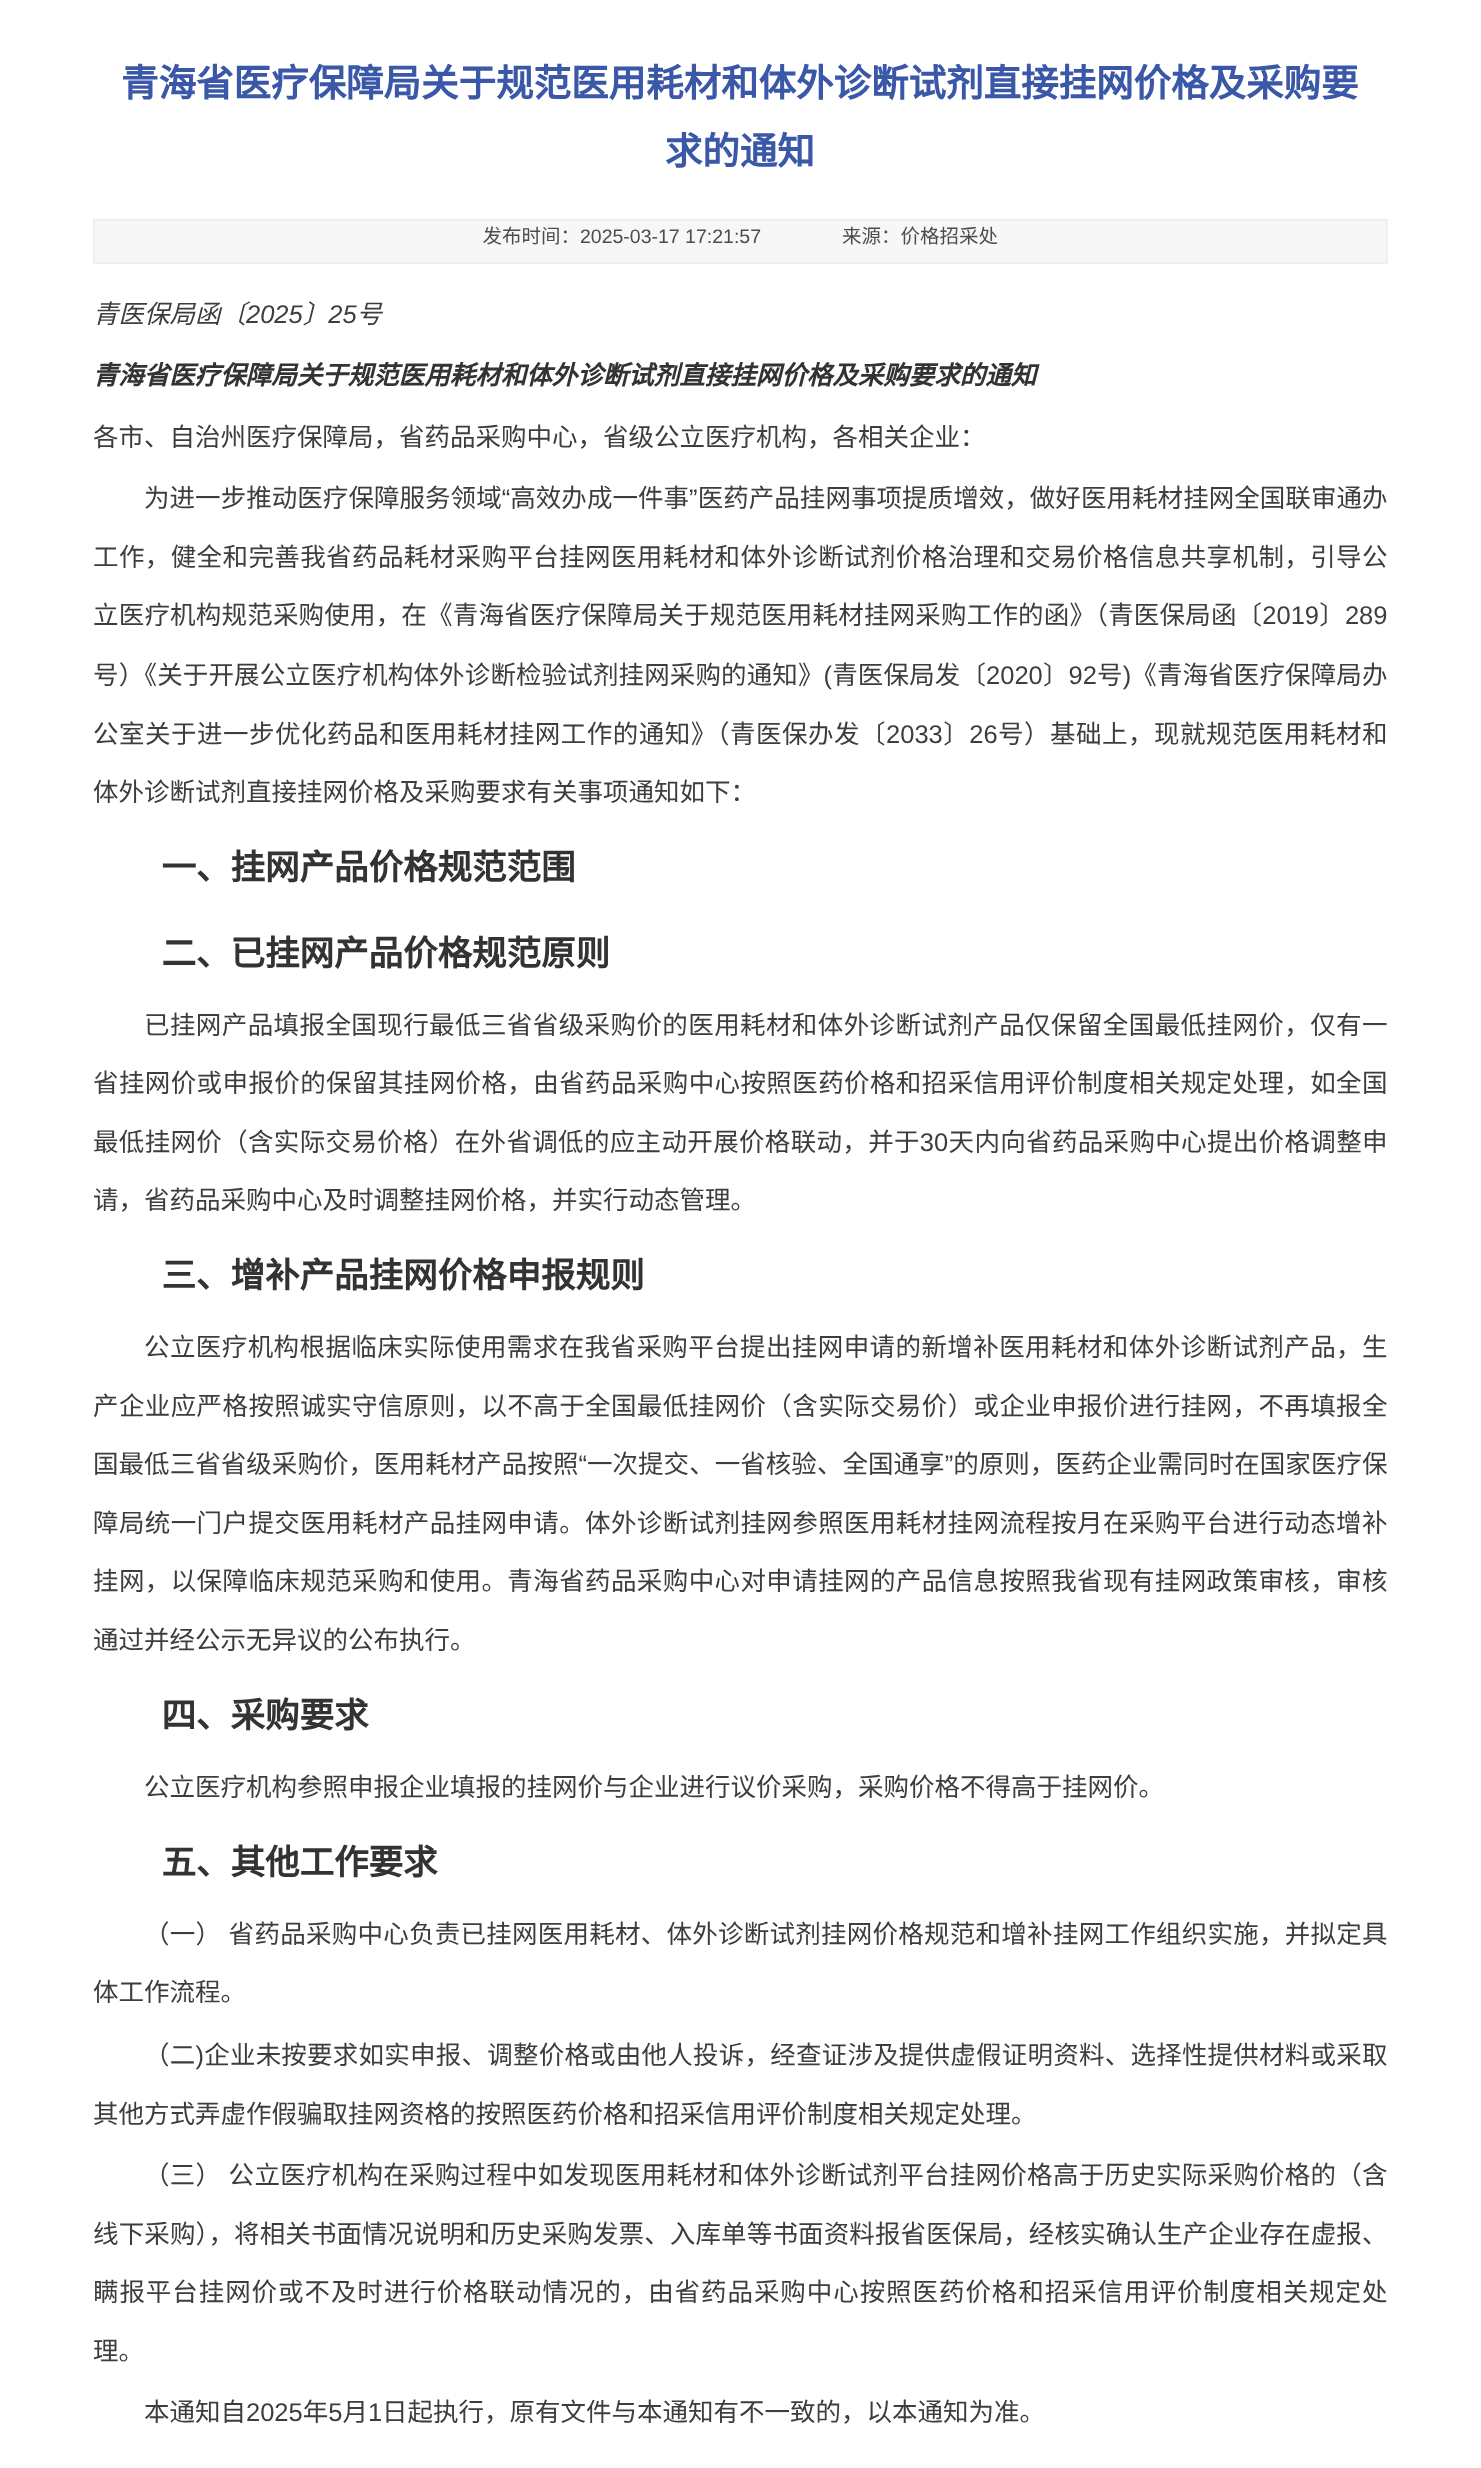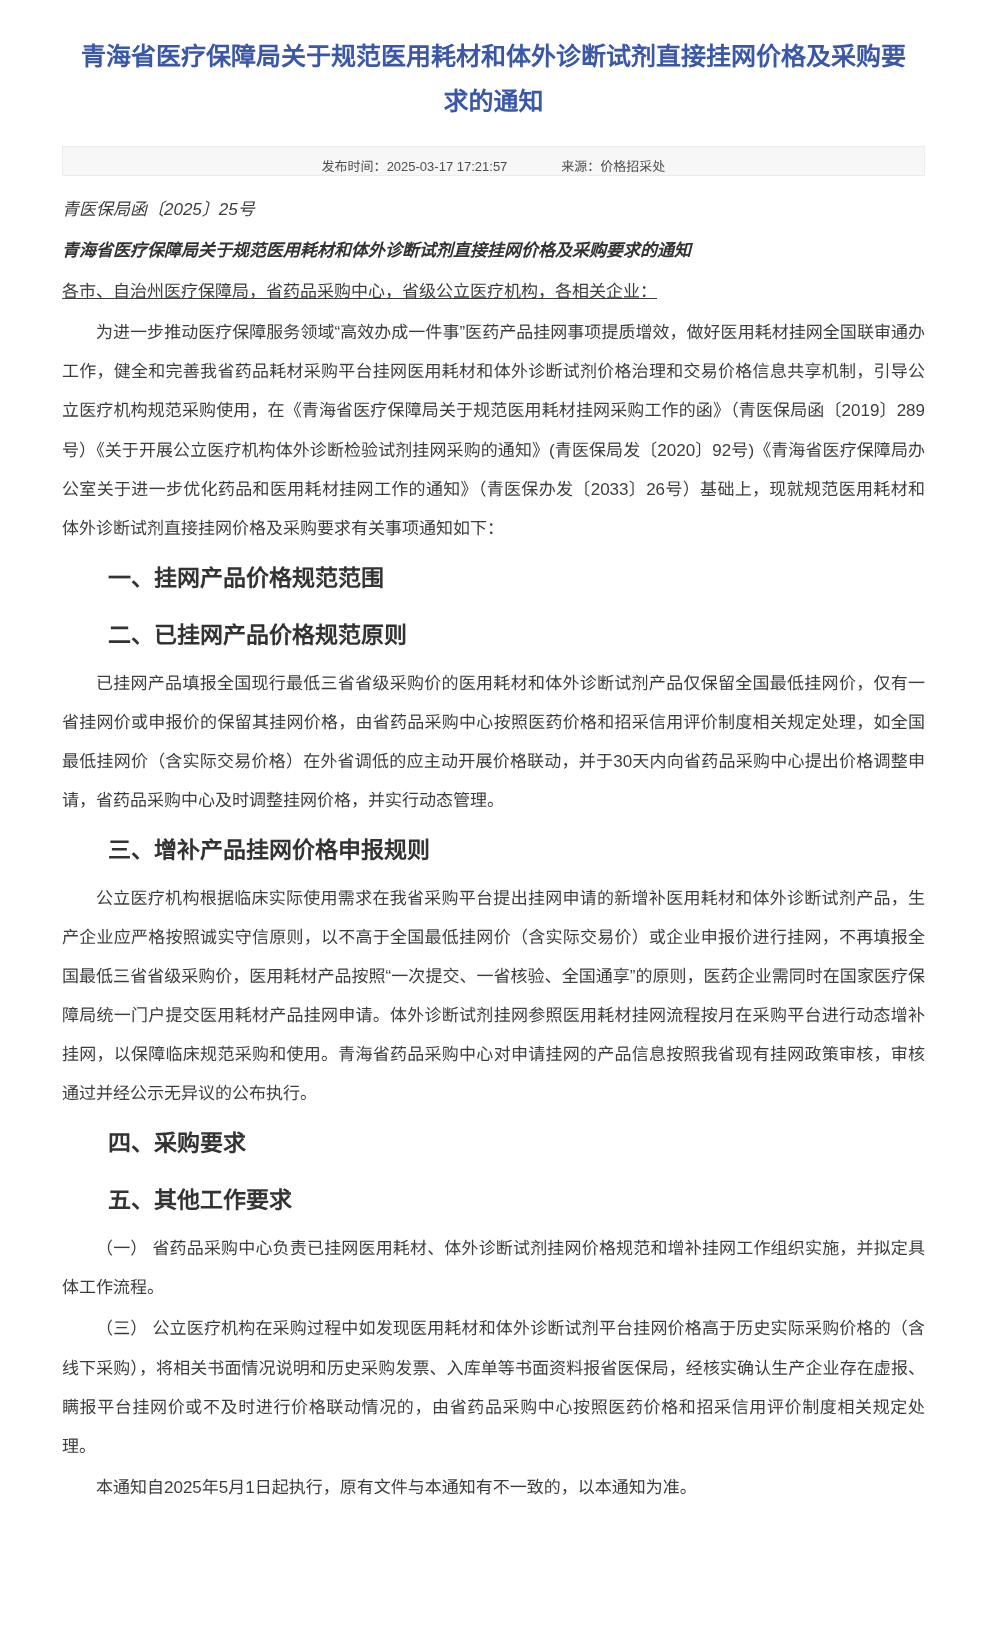--- a/index.html
+++ b/index.html
@@ -22,21 +22,21 @@
     color: #3a57a8;
     text-align: center;
     line-height: 1.8;
     margin: 0 10px 22px 10px;
   }
   .meta-bar {
     background: #f7f7f7;
     border: 1px solid #ececec;
     height: 28px;
     display: flex;
-    align-items: flex-end;
+    align-items: flex-start;
     justify-content: center;
     gap: 54px;
     font-size: 13px;
     color: #4d4d4d;
     margin-bottom: 14px;
   }
   .meta-bar span { white-space: nowrap; }
   .content {
     font-size: 17px;
     color: #3d3d3d;
@@ -46,21 +46,21 @@
   .content p {
     margin: 2px 0;
     text-indent: 2em;
   }
   .content p.center {
     text-align: left;
     text-indent: 0;
     font-style: italic;
   }
   .content p.bold { font-weight: bold; color: #333333; }
-  .content p.no-indent { text-indent: 0; text-decoration: underline; }
+  .content p.no-indent { text-indent: 0; }
   .content h2 {
     font-size: 23px;
     font-weight: bold;
     color: #333333;
     margin: 4px 0 2px 0;
     text-indent: 2em;
     line-height: 2.3;
   }
 </style>
 </head>
@@ -83,22 +83,24 @@
 
     <h2>一、挂网产品价格规范范围</h2>
 
     <h2>二、已挂网产品价格规范原则</h2>
     <p>已挂网产品填报全国现行最低三省省级采购价的医用耗材和体外诊断试剂产品仅保留全国最低挂网价，仅有一省挂网价或申报价的保留其挂网价格，由省药品采购中心按照医药价格和招采信用评价制度相关规定处理，如全国最低挂网价（含实际交易价格）在外省调低的应主动开展价格联动，并于30天内向省药品采购中心提出价格调整申请，省药品采购中心及时调整挂网价格，并实行动态管理。</p>
 
     <h2>三、增补产品挂网价格申报规则</h2>
     <p>公立医疗机构根据临床实际使用需求在我省采购平台提出挂网申请的新增补医用耗材和体外诊断试剂产品，生产企业应严格按照诚实守信原则，以不高于全国最低挂网价（含实际交易价）或企业申报价进行挂网，不再填报全国最低三省省级采购价，医用耗材产品按照“一次提交、一省核验、全国通享”的原则，医药企业需同时在国家医疗保障局统一门户提交医用耗材产品挂网申请。体外诊断试剂挂网参照医用耗材挂网流程按月在采购平台进行动态增补挂网，以保障临床规范采购和使用。青海省药品采购中心对申请挂网的产品信息按照我省现有挂网政策审核，审核通过并经公示无异议的公布执行。</p>
 
     <h2>四、采购要求</h2>
+    <p>公立医疗机构参照申报企业填报的挂网价与企业进行议价采购，采购价格不得高于挂网价。</p>
 
     <h2>五、其他工作要求</h2>
     <p>（一） 省药品采购中心负责已挂网医用耗材、体外诊断试剂挂网价格规范和增补挂网工作组织实施，并拟定具体工作流程。</p>
+    <p>（二)企业未按要求如实申报、调整价格或由他人投诉，经查证涉及提供虚假证明资料、选择性提供材料或采取其他方式弄虚作假骗取挂网资格的按照医药价格和招采信用评价制度相关规定处理。</p>
     <p>（三） 公立医疗机构在采购过程中如发现医用耗材和体外诊断试剂平台挂网价格高于历史实际采购价格的（含线下采购），将相关书面情况说明和历史采购发票、入库单等书面资料报省医保局，经核实确认生产企业存在虚报、瞒报平台挂网价或不及时进行价格联动情况的，由省药品采购中心按照医药价格和招采信用评价制度相关规定处理。</p>
 
     <p>本通知自2025年5月1日起执行，原有文件与本通知有不一致的，以本通知为准。</p>
 
   </div>
 
 </div>
 
 </body></html>

